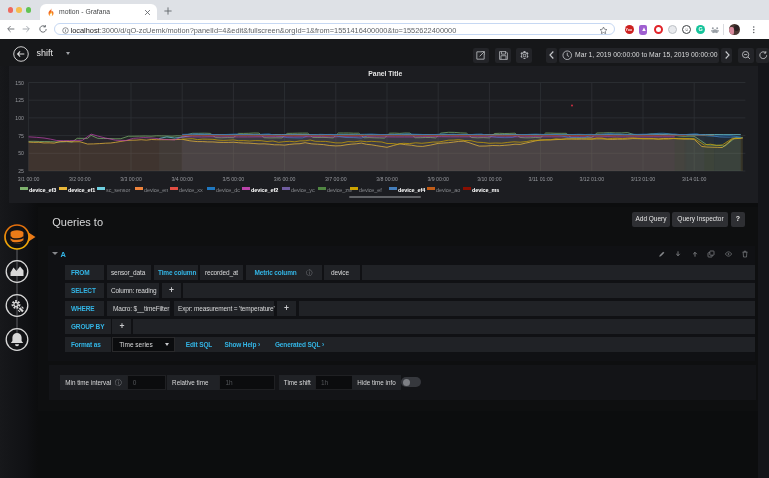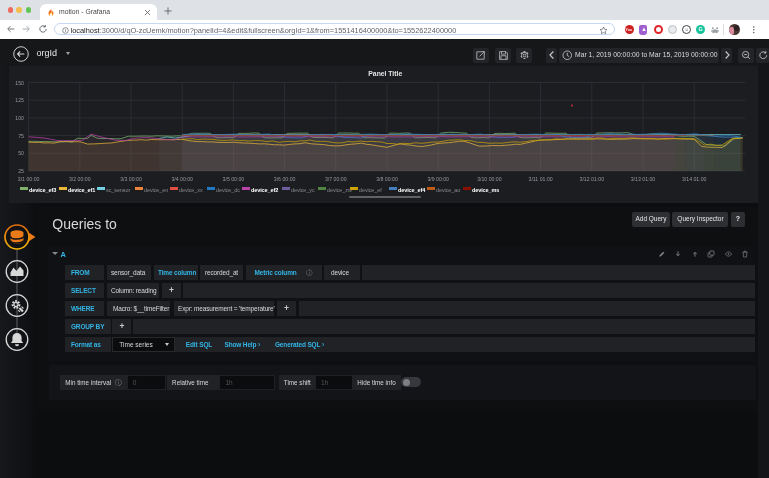--- a/index.html
+++ b/index.html
@@ -90,21 +90,21 @@
           <circle cx="12" cy="19" r="2"></circle>
         </g>
       </svg>
 </div>
 
 <div class="a" style="left:0;top:38.6px;width:769px;height:27.4px;background:#161719;">
   <svg class="a" style="left:13px;top:7px" width="16" height="16" viewBox="0 0 24 24">
     <circle cx="12" cy="12" r="10.9" fill="none" stroke="#dcdcdc" stroke-width="1.4"></circle>
     <path d="M17 12H6.8M10.7 8.2L6.9 12l3.8 3.8" fill="none" stroke="#dcdcdc" stroke-width="1.6"></path>
       </svg>
-  <div class="a" style="left:36.5px;top:9.2px;font-size:9px;color:#e8e8e8;">orgId</div>
+  <div class="a" style="left:36.5px;top:9.2px;font-size:9px;color:#e8e8e8;">shift</div>
   <div class="a" style="left:66px;top:13px;width:0;height:0;border-left:2.8px solid transparent;border-right:2.8px solid transparent;border-top:3.2px solid #a0a2a6;"></div>
   <div class="gfbtn" style="left:472.6px;top:9px;"></div>
   <svg class="a" style="left:475.1px;top:11px" width="11" height="11" viewBox="0 0 24 24">
         <path fill="none" stroke="#aeb0b4" stroke-width="2" d="M15 4H4v16h16v-11M10 14L20.5 3.5M14 3.5h6.5V10"></path>
       </svg>
   <div class="gfbtn" style="left:495px;top:9px;"></div>
   <svg class="a" style="left:497.5px;top:11px" width="11" height="11" viewBox="0 0 24 24">
         <path fill="none" stroke="#aeb0b4" stroke-width="1.9" d="M3.5 3.5h14l3 3v14h-17zM7.5 3.5v5.5h9V3.5M6.5 20.5v-8h11v8"></path>
       </svg>
   <div class="gfbtn" style="left:516.4px;top:9px;"></div>
@@ -222,21 +222,21 @@
       <div style="position:absolute;left:273px;top:120.5px;white-space:nowrap;font-size:5.5px;letter-spacing:-0.1px;color:#86888c;"><span style="display:inline-block;width:7.5px;height:2.4px;background:#705DA0;vertical-align:1.8px;margin-right:1.5px;"></span>device_yc</div>
       <div style="position:absolute;left:309px;top:120.5px;white-space:nowrap;font-size:5.5px;letter-spacing:-0.1px;color:#86888c;"><span style="display:inline-block;width:7.5px;height:2.4px;background:#508642;vertical-align:1.8px;margin-right:1.5px;"></span>device_zw</div>
       <div style="position:absolute;left:341px;top:120.5px;white-space:nowrap;font-size:5.5px;letter-spacing:-0.1px;color:#86888c;"><span style="display:inline-block;width:7.5px;height:2.4px;background:#CCA300;vertical-align:1.8px;margin-right:1.5px;"></span>device_ef</div>
       <div style="position:absolute;left:380px;top:120.5px;white-space:nowrap;font-size:5.5px;letter-spacing:-0.1px;color:#fff;font-weight:bold;"><span style="display:inline-block;width:7.5px;height:2.4px;background:#447EBC;vertical-align:1.8px;margin-right:1.5px;"></span>device_ef4</div>
       <div style="position:absolute;left:418px;top:120.5px;white-space:nowrap;font-size:5.5px;letter-spacing:-0.1px;color:#86888c;"><span style="display:inline-block;width:7.5px;height:2.4px;background:#C15C17;vertical-align:1.8px;margin-right:1.5px;"></span>device_ao</div>
       <div style="position:absolute;left:454px;top:120.5px;white-space:nowrap;font-size:5.5px;letter-spacing:-0.1px;color:#fff;font-weight:bold;"><span style="display:inline-block;width:7.5px;height:2.4px;background:#890F02;vertical-align:1.8px;margin-right:1.5px;"></span>device_ms</div>
   <div class="a" style="left:340px;top:129.5px;width:72px;height:2.2px;background:#606266;border-radius:1px;"></div>
 </div>
 
 <div class="a" style="left:38.3px;top:207.3px;width:723.2px;height:204px;background:#0e0f10;">
-  <div class="a" style="left:14px;top:8.4px;font-size:14px;color:#d8d9da;">Queries to</div>
+  <div class="a" style="left:14px;top:8.4px;font-size:11px;color:#d8d9da;">Queries to</div>
   <div class="a" style="left:593.7px;top:5px;width:38px;height:14.5px;background:#2e2f33;border-radius:2px;text-align:center;line-height:14.5px;font-size:6.5px;color:#e6e6e6;">Add Query</div>
   <div class="a" style="left:634.2px;top:5px;width:56px;height:14.5px;background:#2e2f33;border-radius:2px;text-align:center;line-height:14.5px;font-size:6.5px;color:#e6e6e6;">Query Inspector</div>
   <div class="a" style="left:692.7px;top:5px;width:14px;height:14.5px;background:#2e2f33;border-radius:2px;text-align:center;line-height:14.5px;font-size:7px;color:#e6e6e6;font-weight:bold;">?</div>
 
   <div class="a" style="left:9.7px;top:39.2px;width:707.2px;height:114.5px;background:#101114;">
     <div class="a" style="left:0;top:0;width:707.2px;height:15.5px;">
       <div class="a" style="left:4px;top:5.5px;width:0;height:0;border-left:3px solid transparent;border-right:3px solid transparent;border-top:3.6px solid #86888c;"></div>
       <div class="a" style="left:12.5px;top:3.2px;font-size:7.5px;font-weight:bold;color:#33b5e5;">A</div>
       <svg class="a" style="left:610px;top:4px" width="8" height="8" viewBox="0 0 24 24">
             <path d="M3.8 20.2l1.2-4.8L15.5 4.9l3.6 3.6L8.6 19l-4.8 1.2z" fill="#84868a"></path>

